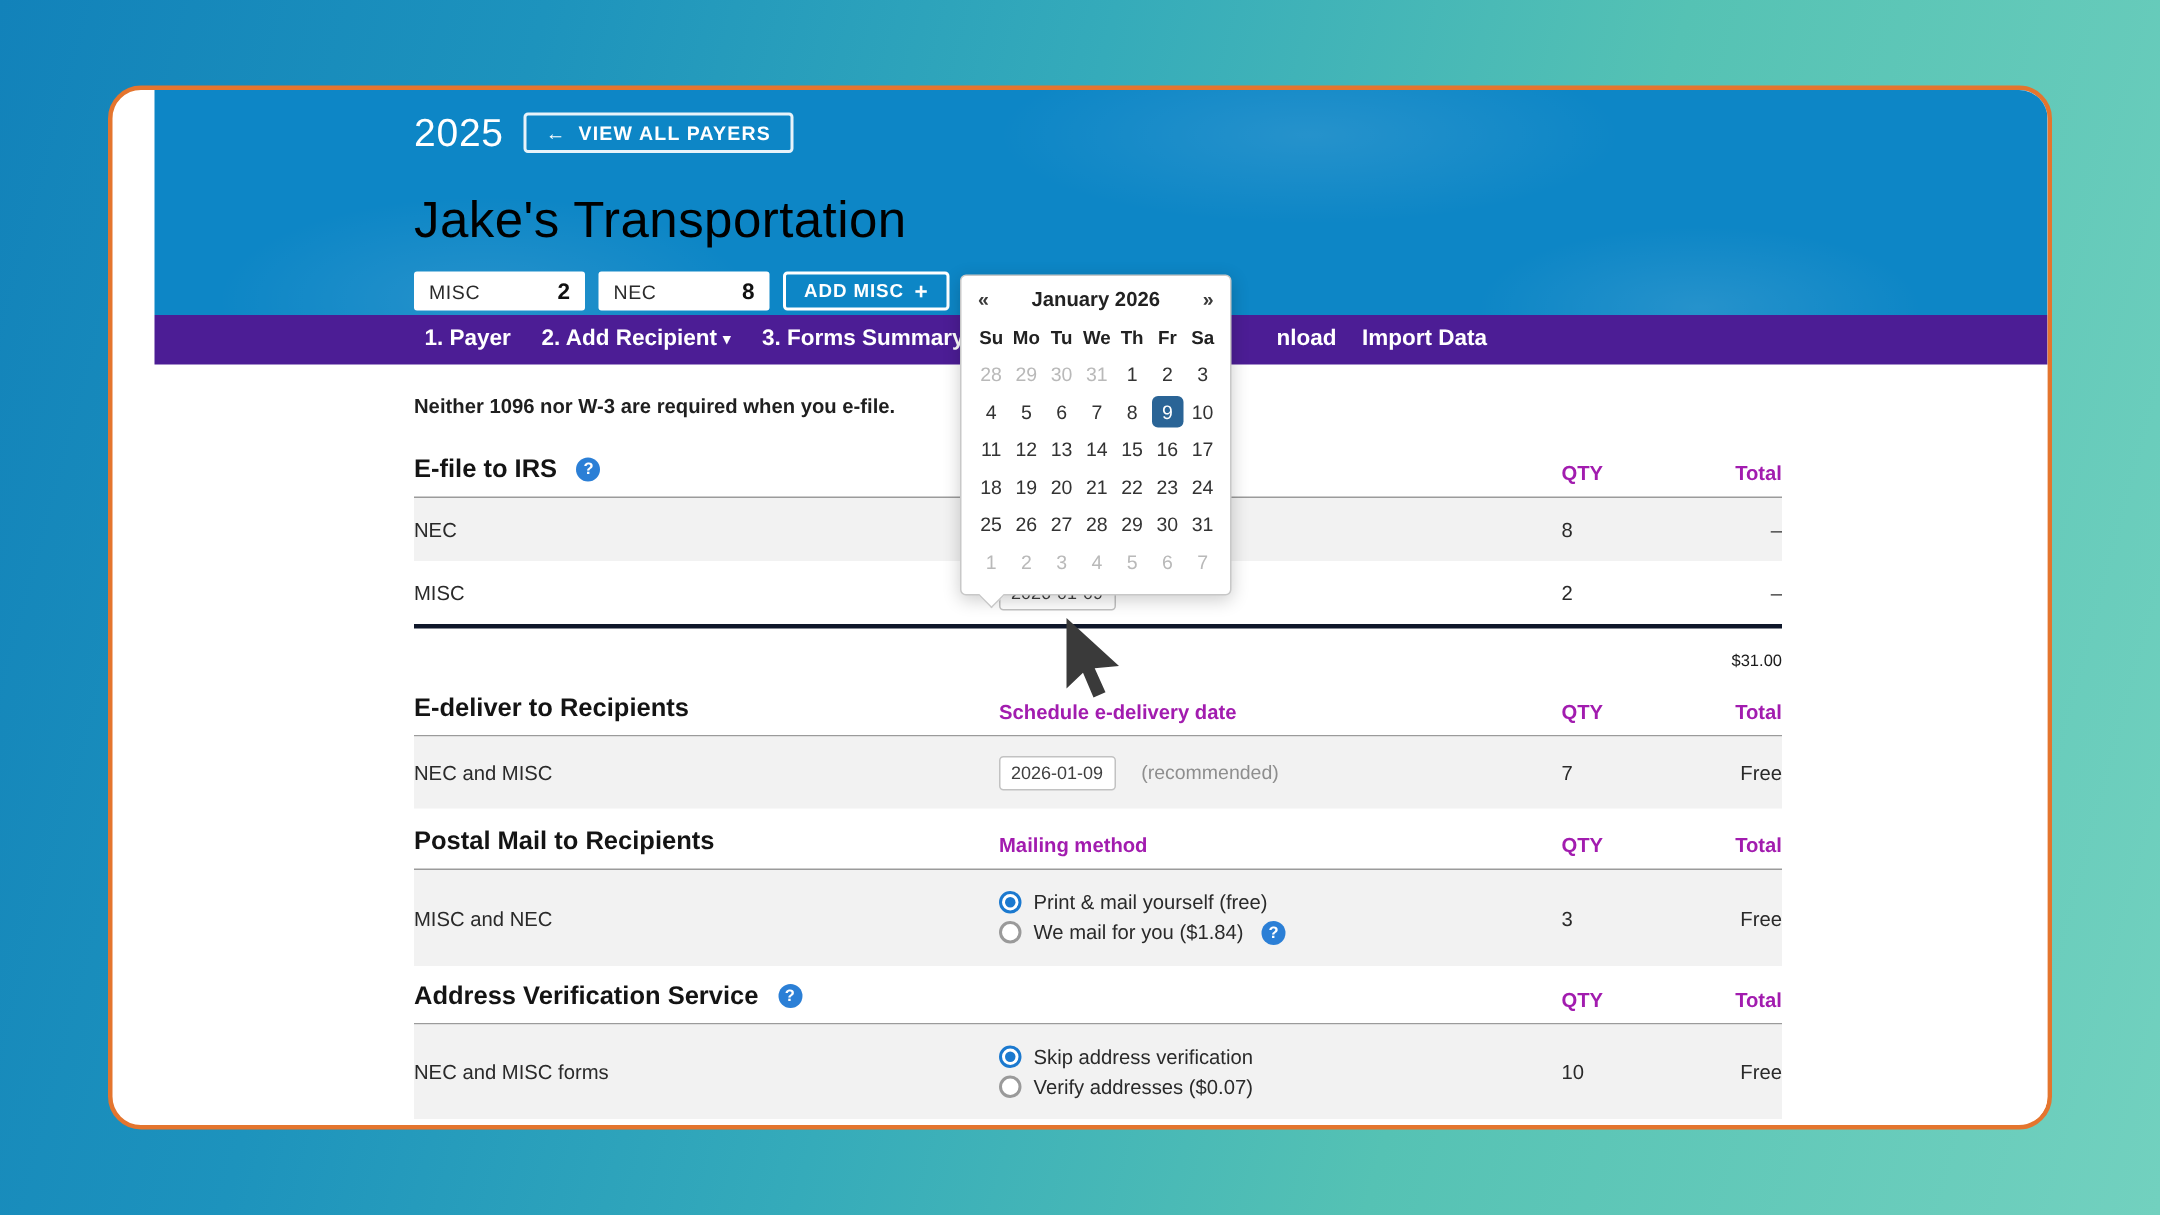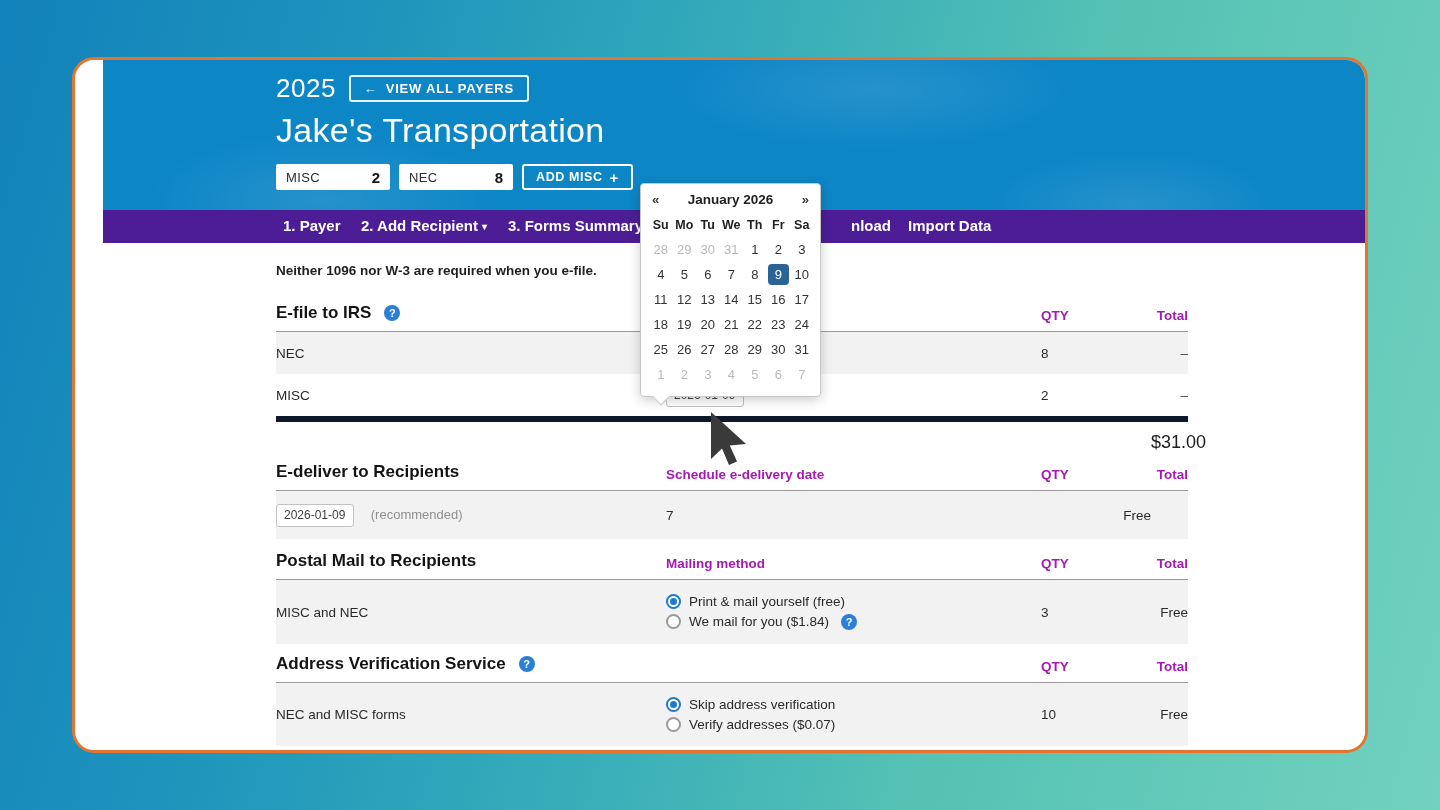--- a/index.html
+++ b/index.html
@@ -23,21 +23,21 @@
   .hdr-inner { position:relative; padding-left:173px; padding-top:13px; z-index:1; }
   .hdr-row1 { display:flex; align-items:center; gap:13px; }
   .year { font-size:26px; color:#fff; letter-spacing:0.5px; }
   .btn-outline {
     display:inline-flex; align-items:center; gap:8px;
     border:2px solid rgba(255,255,255,0.9); border-radius:3px;
     color:#fff; font-size:13px; font-weight:bold; letter-spacing:0.8px;
     padding:4px 13px; background:transparent; cursor:pointer;
     font-family:"Liberation Sans", sans-serif;
   }
-  .title { margin-top:7px; font-size:34px; color:#ffffff; letter-spacing:0.3px; font-weight:400; }
+  .title { margin-top:24px; font-size:34px; color:#000000; letter-spacing:0.3px; font-weight:400; }
   .hdr-row3 { display:flex; align-items:center; gap:9px; margin-top:14px; }
   .count-box {
     width:114px; height:26px; background:#fff; border-radius:2px;
     display:flex; align-items:center; justify-content:space-between; padding:0 10px;
   }
   .count-box .lbl { font-size:13px; color:#2b2b2b; letter-spacing:0.4px; }
   .count-box .cnt { font-size:15px; font-weight:bold; color:#111; }
   .add-forms {
     height:26px; display:inline-flex; align-items:center; gap:7px;
     border:2px solid #fff; border-radius:3px; padding:0 12px;
@@ -68,21 +68,21 @@
     font-size:11px; font-weight:bold; display:inline-flex; align-items:center; justify-content:center;
     cursor:pointer; flex:0 0 auto;
   }
   .col-label { font-size:13.5px; font-weight:bold; color:#a21caf; }
   .t-right { text-align:right; }
   .row { min-height:42px; font-size:13.5px; color:#2a2a2a; }
   .row.gray { background:#f2f2f2; }
   .row.tall { min-height:48px; }
   .row .qty { color:#2a2a2a; }
   .dash { color:#3c3c3c; }
-  .total-row { height:46px; border-top:6px solid #0f172a; font-size:18px; color:#1c1c1c; }
+  .total-row { height:46px; border-top:3px solid #0f172a; font-size:11px; color:#1c1c1c; }
   .date-input {
     width:78px; height:23px; border:1px solid #c2c2c2; border-radius:3px; background:#fff;
     font-size:12px; color:#3f3f3f; padding:0 7px; font-family:"Liberation Sans", sans-serif;
   }
   .rec-note { font-size:13px; color:#8e8e8e; margin-left:13px; }
   .radio-line { display:flex; gap:8px; margin:5px 0; }
   .radio { width:15px; height:15px; border-radius:50%; border:2px solid #9a9a9a; background:#fff;
     display:inline-flex; align-items:center; justify-content:center; cursor:pointer; flex:0 0 auto; }
   .radio.sel { border-color:#1b79cf; }
   .radio.sel::after { content:""; width:7px; height:7px; border-radius:50%; background:#1b79cf; }
@@ -186,20 +186,21 @@
       <span class="t-right">$31.00</span>
     </div>
 
     <div class="grid4 sec-head mt2">
       <span class="sec-title">E-deliver to Recipients</span>
       <span class="col-label">Schedule e-delivery date</span>
       <span class="col-label">QTY</span>
       <span class="col-label t-right">Total</span>
     </div>
     <div class="grid4 row gray tall">
+      <span>NEC and MISC</span>
       <span>
         <input class="date-input" readonly="" value="2026-01-09" style="">
         <span class="rec-note">(recommended)</span>
       </span>
       <span class="qty">7</span>
       <span class="t-right">Free</span>
     </div>
 
     <div class="grid4 sec-head mt3">
       <span class="sec-title">Postal Mail to Recipients</span>

